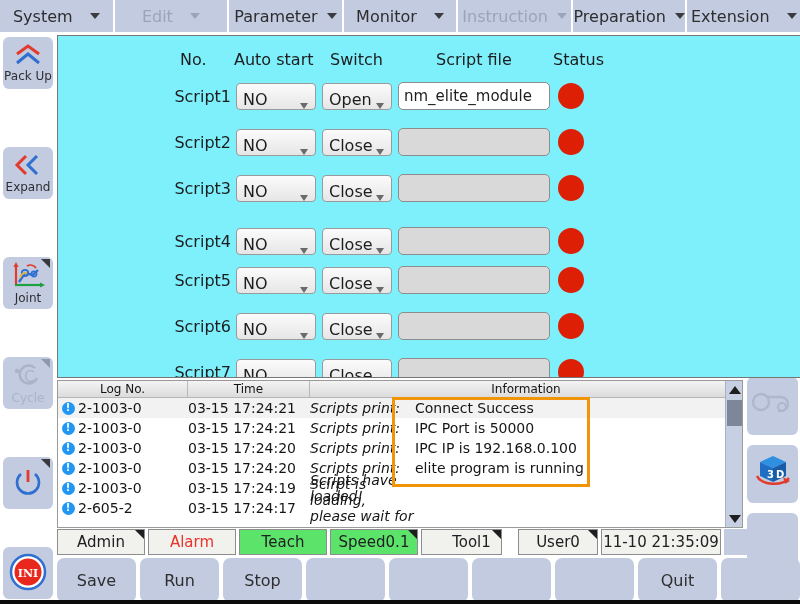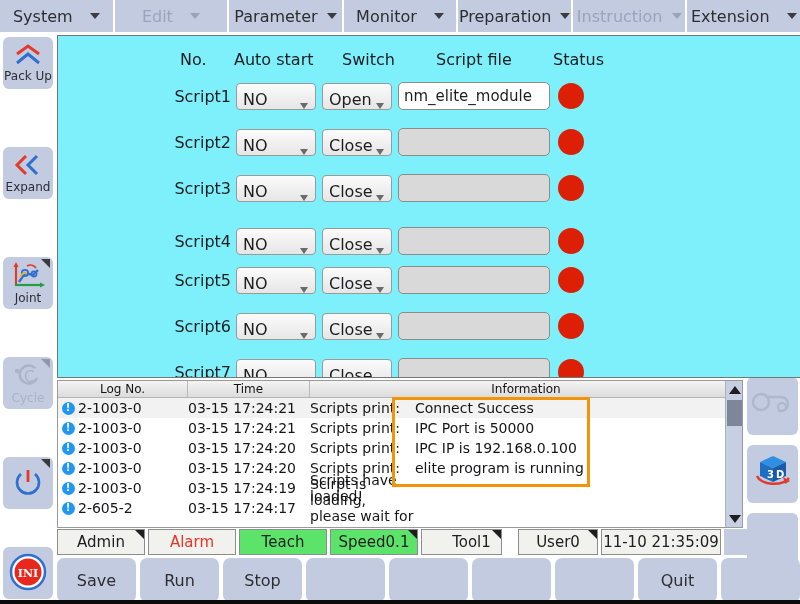--- a/index.html
+++ b/index.html
@@ -206,21 +206,21 @@
     border-radius: 50%;
     background: #2196f3;
     color: #ffffff;
     font-size: 10px;
     font-weight: bold;
     display: flex; align-items: center; justify-content: center;
     line-height: 1;
   }
   .lr-no   { width: 110px; }
   .lr-time { width: 122px; }
-  .lr-src  { width: 105px; }
+  .lr-src  { width: 105px; font-style: italic; }
   .lr-msg  { flex: 1; white-space: nowrap; }
   .log-sb {
     position: absolute; right: 0; top: 0;
     width: 17px; height: 100%;
     background: #c7d0e2;
     border-left: 1px solid #a8b0c2;
   }
   .sb-arrow {
     position: absolute; left: 0; width: 17px; height: 17px;
     display: flex; align-items: center; justify-content: center;
@@ -325,26 +325,26 @@
       <span class="caret spaced"></span>
     </div>
     <div class="menu-item">
       <span>Parameter</span>
       <span class="caret"></span>
     </div>
     <div class="menu-item">
       <span>Monitor</span>
       <span class="caret spaced"></span>
     </div>
+    <div class="menu-item disabled">
+      <span>Instruction</span>
+      <span class="caret"></span>
+    </div>
     <div class="menu-item">
       <span>Preparation</span>
-      <span class="caret"></span>
-    </div>
-    <div class="menu-item disabled">
-      <span>Instruction</span>
       <span class="caret"></span>
     </div>
     <div class="menu-item">
       <span>Extension</span>
       <span class="caret spaced"></span>
     </div>
   </div>
 
   <div class="left-bar">
 
@@ -450,21 +450,21 @@
           <polygon points="39,29 32,25 34,32" fill="#e23b2e"></polygon>
         </svg>
       </span>
     </div>
     <div class="rside-btn" style="top:478px;"></div>
   </div>
 
   <div class="script-panel">
     <div class="col-head" style="left:122px;top:14px;">No.</div>
     <div class="col-head" style="left:176px;top:14px;">Auto start</div>
-    <div class="col-head" style="left:284px;top:14px;">Switch</div>
+    <div class="col-head" style="left:272px;top:14px;">Switch</div>
     <div class="col-head" style="left:378px;top:14px;">Script file</div>
     <div class="col-head" style="left:495px;top:14px;">Status</div>
 
     <div class="srow" style="top:43px;">
       <div class="sname">Script1</div>
       <div class="combo auto">
         <span>NO</span>
         <span class="cb-caret"></span>
       </div>
       <div class="combo sw">

